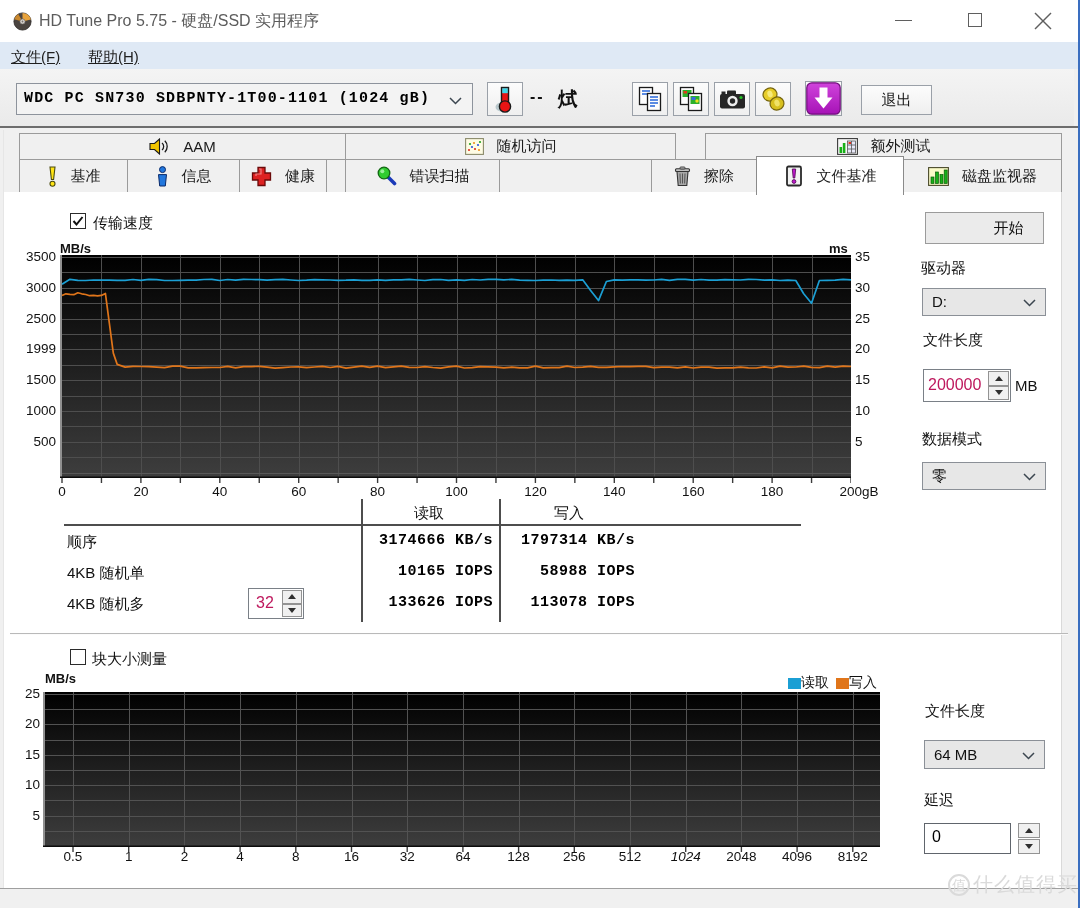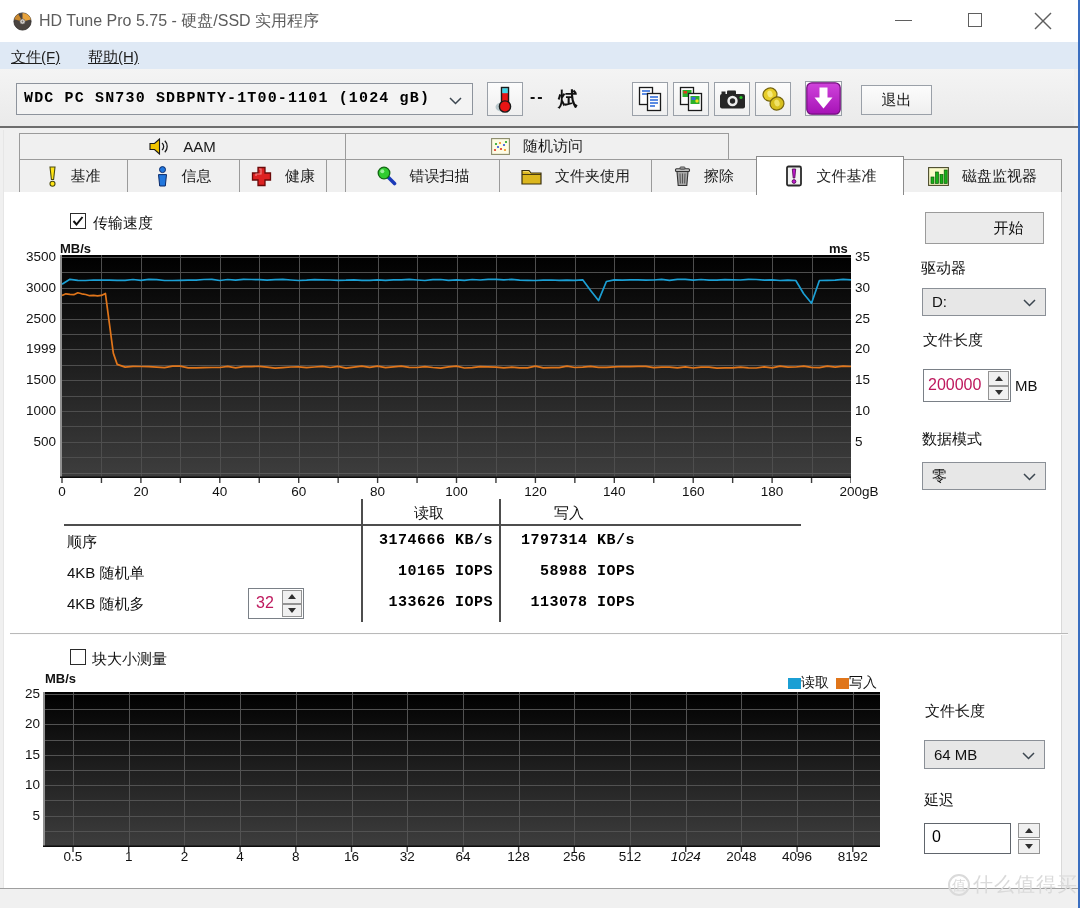--- a/index.html
+++ b/index.html
@@ -232,36 +232,51 @@
   <div class="tab tab-r1" style="left:19px;width:327px">
     <span class="ticon">
       <svg width="21" height="17" viewBox="0 0 21 17">
         <polygon points="1,5.5 5.5,5.5 10.5,1 10.5,16 5.5,11.5 1,11.5" fill="#f2c500" stroke="#1a1a1a" stroke-width="1.1"></polygon>
         <path d="M13,5 a4.5,4.5 0 0 1 0,7" fill="none" stroke="#1a1a1a" stroke-width="1.3"></path>
         <path d="M15.8,2.8 a8,8 0 0 1 0,11.4" fill="none" stroke="#1a1a1a" stroke-width="1.3"></path>
       </svg>
     </span>
     <span>AAM</span>
   </div>
-  <div class="tab tab-r1" style="left:345px;width:384px">
+  <div class="tab tab-r1" style="left:345px;width:331px">
     <span class="ticon">
       <svg width="19" height="17" viewBox="0 0 19 17">
         <rect x="0.6" y="0.6" width="17.8" height="15.8" fill="#fefce4" stroke="#8a8a6a" stroke-width="1.1"></rect>
         <circle cx="4" cy="12" r="1.1" fill="#e03020"></circle>
           <circle cx="7" cy="9" r="1.1" fill="#3050e0"></circle>
         <circle cx="10" cy="11" r="1.1" fill="#e03020"></circle>
           <circle cx="9" cy="5" r="1.1" fill="#f09020"></circle>
         <circle cx="13" cy="7" r="1.1" fill="#3050e0"></circle>
           <circle cx="15" cy="4" r="1.1" fill="#20a020"></circle>
         <circle cx="5" cy="6" r="1.1" fill="#20a020"></circle>
           <circle cx="14" cy="12" r="1.1" fill="#f09020"></circle>
       </svg>
     </span>
     <span>随机访问</span>
   </div>
+  <div class="tab tab-r1" style="left:705px;width:357px">
+    <span class="ticon">
+      <svg width="21" height="17" viewBox="0 0 21 17">
+        <rect x="0.6" y="0.6" width="19.8" height="15.8" fill="#f8f8f8" stroke="#3a3a3a" stroke-width="1.1"></rect>
+        <rect x="2.5" y="9" width="2.6" height="6" fill="#18b018"></rect>
+        <rect x="5.8" y="5" width="2.6" height="10" fill="#18b018"></rect>
+        <rect x="10.5" y="3" width="8" height="12" fill="#e8e8f8" stroke="#555" stroke-width="0.8"></rect>
+        <line x1="10.5" y1="7" x2="18.5" y2="7" stroke="#555" stroke-width="0.8"></line>
+        <line x1="10.5" y1="11" x2="18.5" y2="11" stroke="#555" stroke-width="0.8"></line>
+        <line x1="14.5" y1="3" x2="14.5" y2="15" stroke="#555" stroke-width="0.8"></line>
+        <rect x="11.5" y="4" width="2.5" height="2" fill="#e03020"></rect>
+      </svg>
+    </span>
+    <span>额外测试</span>
+  </div>
 
   <div class="tab tab-r2" style="left:19px;width:109px">
     <span class="ticon">
       <svg width="11" height="21" viewBox="0 0 11 21">
         <path d="M3,1 L8,1 L6.6,13.5 L4.4,13.5 Z" fill="#ffe414" stroke="#4a4a10" stroke-width="1.1"></path>
         <circle cx="5.5" cy="17.8" r="2.5" fill="#ffe414" stroke="#4a4a10" stroke-width="1.1"></circle>
       </svg>
     </span>
     <span>基准</span>
   </div>
@@ -285,30 +300,20 @@
   </div>
   <div class="tab tab-r2" style="left:345px;width:155px">
     <span class="ticon">
       <svg width="21" height="21" viewBox="0 0 21 21">
         <line x1="12.5" y1="11.5" x2="18.5" y2="17.5" stroke="#1a3ab8" stroke-width="3.6" stroke-linecap="round"></line>
         <circle cx="8" cy="7" r="5.8" fill="#30cc30" stroke="#116611" stroke-width="1.3"></circle>
         <circle cx="6.3" cy="5.3" r="2" fill="#9aee9a"></circle>
       </svg>
     </span>
     <span>错误扫描</span>
-  </div>
-  <div class="tab tab-r2" style="left:499px;width:153px">
-    <span class="ticon">
-      <svg width="21" height="17" viewBox="0 0 21 17">
-        <path d="M1,2.5 h7 l2,2.5 h10 v11 h-19 Z" fill="#dcb71e" stroke="#3a3010" stroke-width="1.2"></path>
-        <path d="M1,6.5 h19" stroke="#3a3010" stroke-width="0.9"></path>
-        <path d="M2.2,3.6 h5.3 l1.5,1.9" fill="none" stroke="#f4dd72" stroke-width="1"></path>
-      </svg>
-    </span>
-    <span>文件夹使用</span>
   </div>
   <div class="tab tab-r2" style="left:651px;width:106px">
     <span class="ticon">
       <svg width="17" height="21" viewBox="0 0 17 21">
         <path d="M3,5.5 h11 l-1.2,14 h-8.6 Z" fill="#a8a8a8" stroke="#333" stroke-width="1.1"></path>
         <rect x="1.5" y="2.8" width="14" height="2.7" rx="1" fill="#c2c2c2" stroke="#333" stroke-width="1.1"></rect>
         <rect x="6" y="1" width="5" height="2" rx="0.8" fill="#c2c2c2" stroke="#333" stroke-width="0.9"></rect>
         <line x1="6" y1="7.5" x2="6.4" y2="17.5" stroke="#555" stroke-width="1"></line>
         <line x1="11" y1="7.5" x2="10.6" y2="17.5" stroke="#555" stroke-width="1"></line>
         <line x1="8.5" y1="7.5" x2="8.5" y2="17.5" stroke="#555" stroke-width="1"></line>

